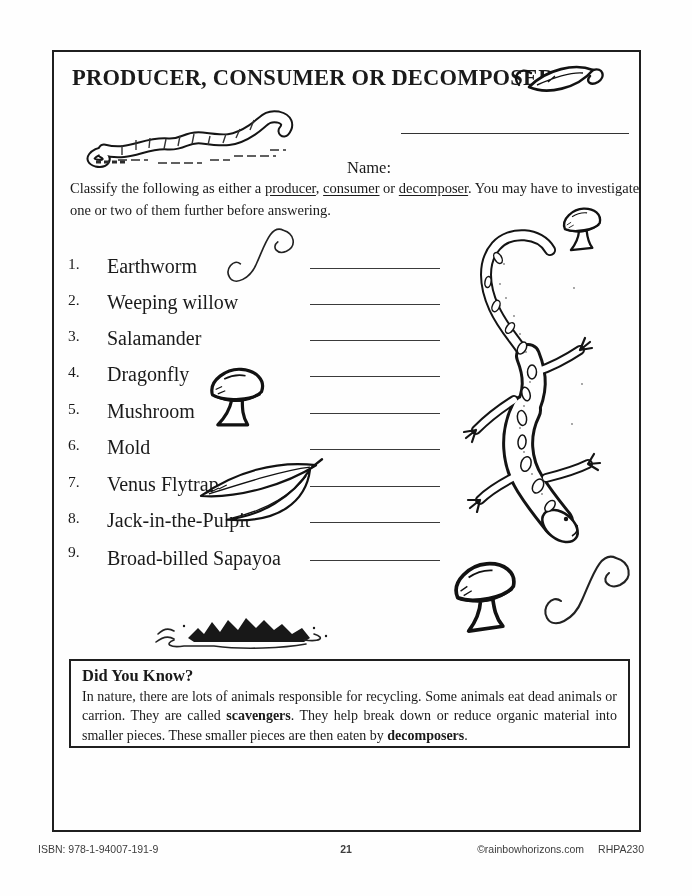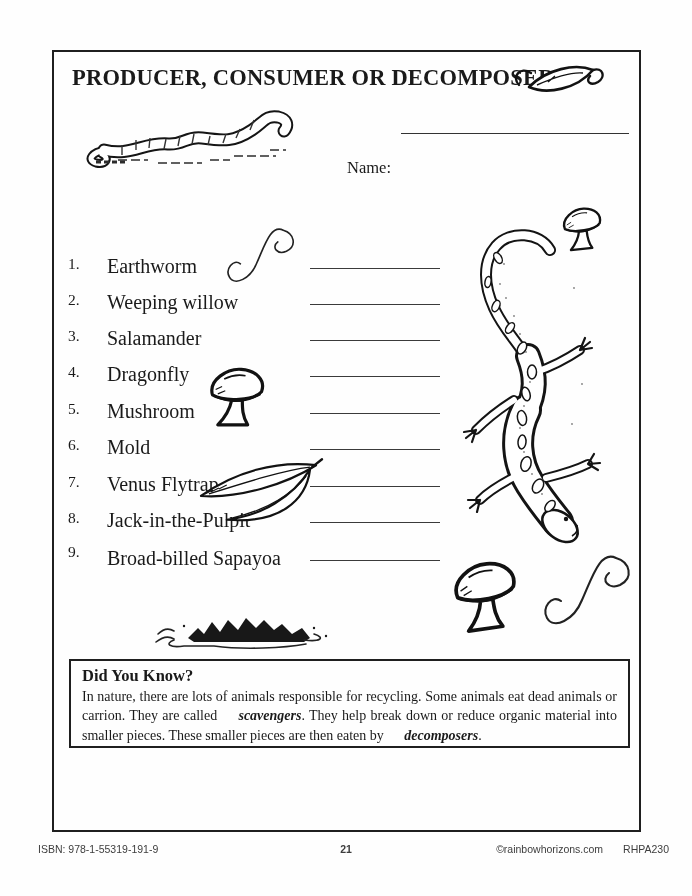--- a/index.html
+++ b/index.html
@@ -27,26 +27,26 @@
   .q-label{position:absolute;left:53px;top:0;font-size:20px;}
   .q-blank{position:absolute;left:256px;top:-4px;width:130px;height:17px;
     border-bottom:1.6px solid #3a3a3a;}
   .row-sans .q-num,.row-sans .q-label{font-family:"Liberation Sans",sans-serif;font-size:15px;}
   .dyk-box{
     position:absolute;left:15px;top:607px;width:561px;height:89px;box-sizing:border-box;
     border:2px solid #1f1f1f;padding:5px 11px 17px 11px;background:#fefefe;
   }
   .dyk-heading{font-size:16.5px;font-weight:bold;margin:0 0 1px 0;}
   .dyk-text{margin:0;font-size:14px;line-height:1.38;text-align:justify;}
-  .dyk-text b{font-style:italic;margin-left:17px;}
+  .dyk-text b{}
   .footer{position:absolute;left:0;top:843px;width:692px;height:16px;
     font-family:"Liberation Sans",sans-serif;font-size:10.5px;color:#3d3d3d;}
   .f-left{position:absolute;left:38px;top:0;}
   .f-center{position:absolute;left:0;width:100%;text-align:center;top:0;font-weight:bold;}
-  .f-right{position:absolute;right:23px;top:0;display:flex;gap:20px;}
+  .f-right{position:absolute;right:48px;top:0;display:flex;gap:14px;}
   svg{display:block;}
 </style>
 </head>
 <body>
 
 <svg width="0" height="0" style="position:absolute" aria-hidden="true">
   <defs>
     <symbol id="sym-mushroom" viewBox="0 0 60 60">
       <path d="M25,34 C 23,44 17,52 12,57 L 40,57 C 35,49 35,41 35,34 Z" fill="#fff" stroke="#121212" stroke-width="3" stroke-linejoin="round"></path>
       <path d="M7,29 C 3,15 21,4 34,5 C 48,6 57,15 53,26 C 46,34 19,36 7,29 Z" fill="#fff" stroke="#121212" stroke-width="3" stroke-linejoin="round"></path>
@@ -78,20 +78,23 @@
       <path d="M24,58 C 10,60 4,68 14,71 C 24,73 28,66 20,62" fill="none" stroke="#fff" stroke-width="5" stroke-linecap="round"></path>
       <path d="M22,58 C 48,65 62,50 86,52 C 102,53 104,44 120,46 C 142,49 152,50 170,38 C 182,30 184,23 196,25 C 205,27 207,33 202,39" fill="none" stroke="#fff" stroke-width="9" stroke-linecap="round"></path>
       <path d="M40,53 L40,63 M54,48 L54,58 M68,46 L67,56 M84,47 L82,57 M98,44 L96,54 M112,42 L110,52 M128,44 L126,53 M144,42 L141,51 M158,37 L154,46 M172,28 L168,38" stroke="#333" stroke-width="1.4"></path>
       <path d="M14,70 h30" stroke="#2c2c2c" stroke-width="3" stroke-dasharray="5 3"></path>
       <path d="M36,68 h30 M76,71 h44 M128,68 h20 M152,64 h42 M188,58 h16" stroke="#2c2c2c" stroke-width="1.5" stroke-dasharray="9 4"></path>
     </svg>
 
     <span class="name-row-label">Name:</span>
     <span class="name-line"></span>
 
+    <div class="instruction">
+      <span>Classify the following as either a </span><u>producer</u><span>, </span><u>consumer</u><span> or </span><u>decomposer</u><span>.  You may have to investigate one or two of them further before answering.</span>
+    </div>
 
     <div class="quiz-row" style="top:203px">
       <span class="q-num">1.</span>
       <span class="q-label">Earthworm</span>
       <span class="q-blank"></span>
     </div>
     <div class="quiz-row" style="top:239px">
       <span class="q-num">2.</span>
       <span class="q-label">Weeping willow</span>
       <span class="q-blank"></span>
@@ -232,20 +235,20 @@
       </svg>
 
     <div class="dyk-box">
       <div class="dyk-heading">Did You Know?</div>
       <p class="dyk-text"><span>In nature, there are lots of animals responsible for recycling. Some animals eat dead animals or carrion. They are called </span><b>scavengers</b><span>. They help break down or reduce organic material into smaller pieces. These smaller pieces are then eaten by </span><b>decomposers</b><span>.</span></p>
     </div>
 
   </div>
 
   <div class="footer">
-    <span class="f-left">ISBN: 978-1-55319-191-9</span>
+    <span class="f-left">ISBN: 978-1-94007-191-9</span>
     <span class="f-center">21</span>
     <span class="f-right">
       <span>©rainbowhorizons.com</span>
       <span>RHPA230</span>
     </span>
   </div>
 </div>
 
 </body></html>

